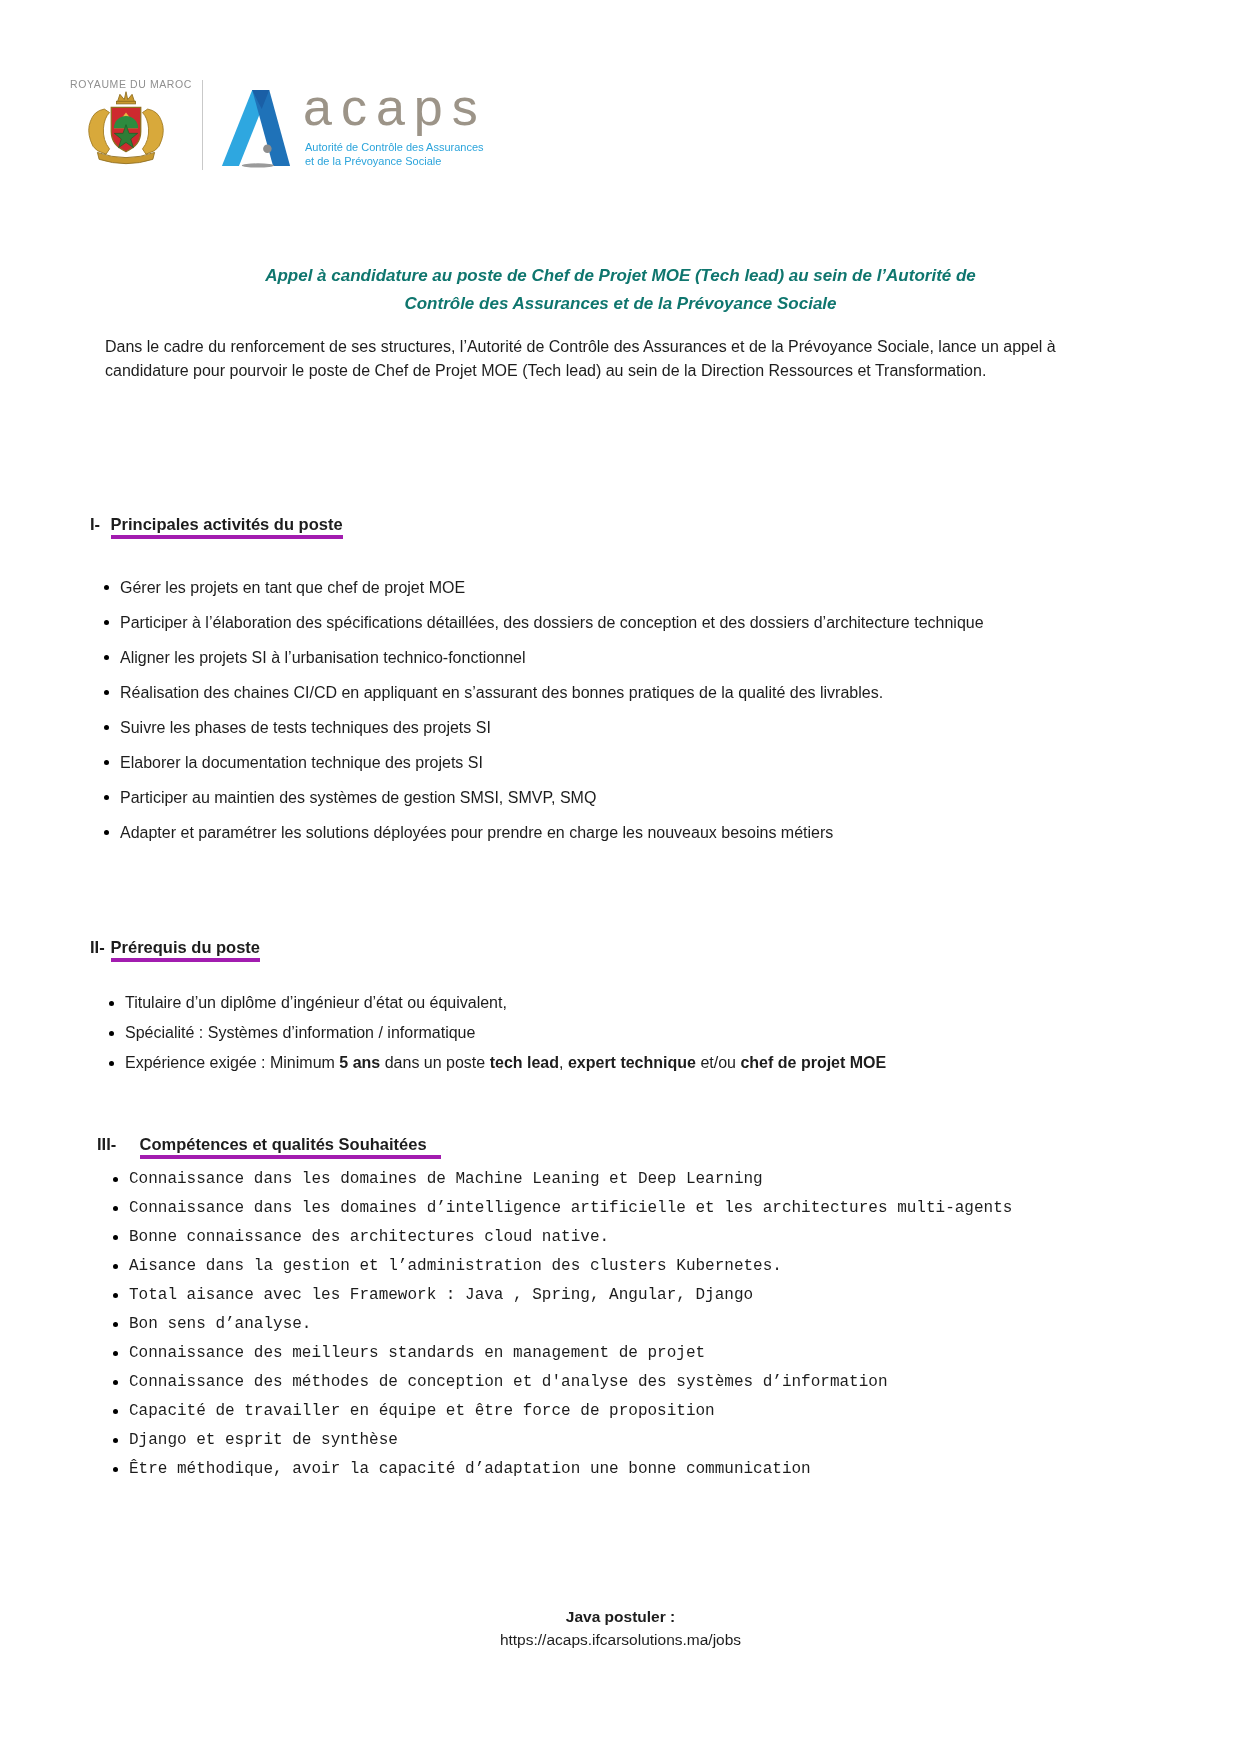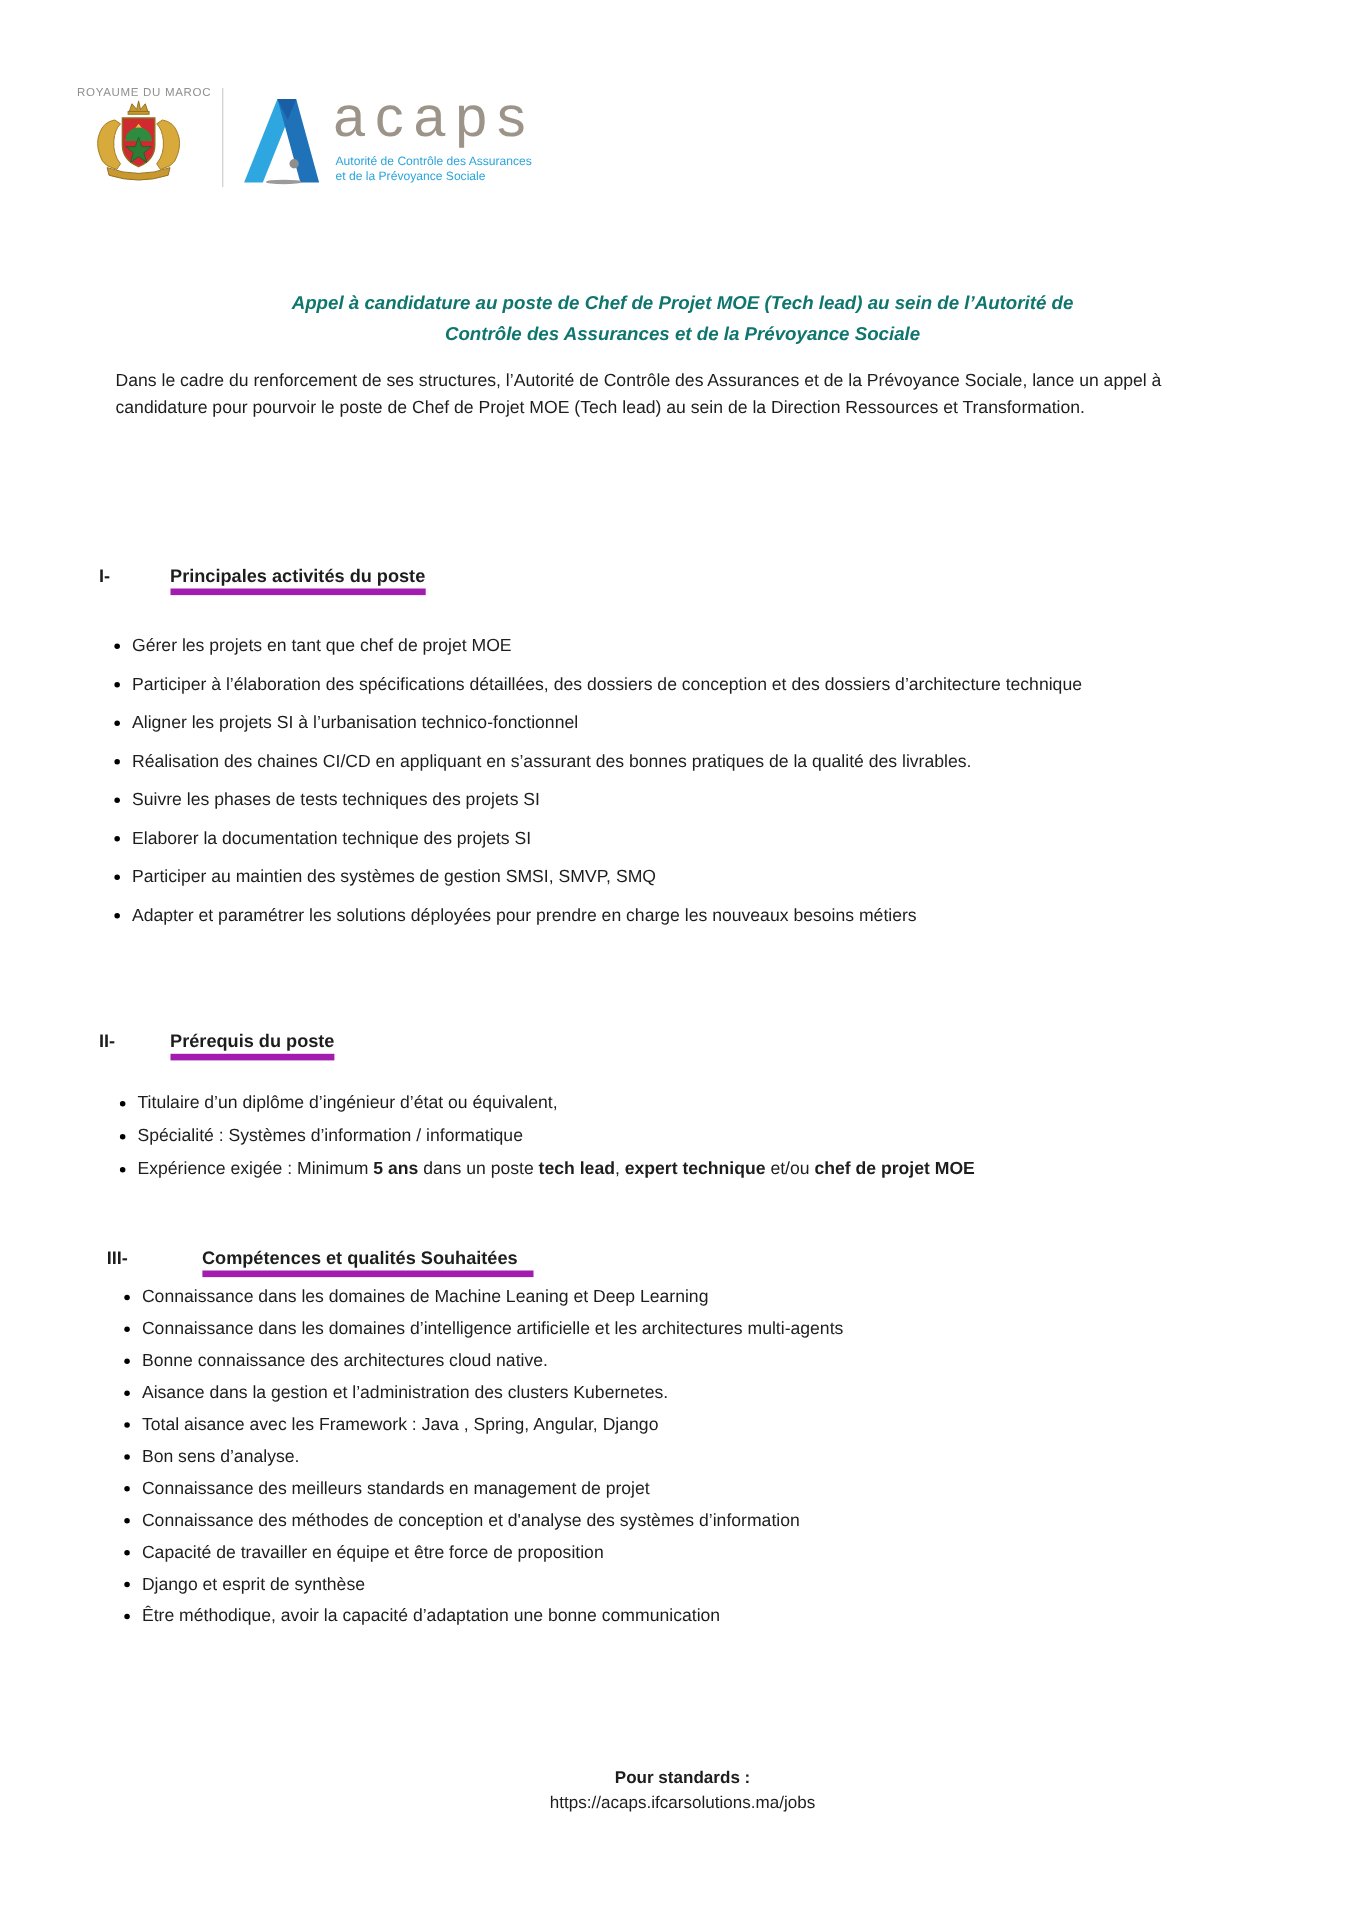--- a/index.html
+++ b/index.html
@@ -49,38 +49,38 @@
 
   
   .sec-h { position: absolute; font-size: 16.5px; font-weight: bold; white-space: nowrap; }
   .sec-h .sec-num { display: inline-block; }
   .h1 { top: 515px; left: 90px; }
   .h1 .sec-num { min-width: 16px; }
   .h2 { top: 938px; left: 90px; }
   .h2 .sec-num { min-width: 16px; }
   .h3 { top: 1108px; left: 97px; }
   .h3 .sec-num { min-width: 38px; margin-top: 27px; }
-  .sec-title { border-bottom: 6px solid #a21caf; padding-bottom: 2px; margin-left: 44px; }
+  .sec-title { border-bottom: 4px solid #a21caf; padding-bottom: 2px; }
   .h3 .sec-title { padding-right: 14px; }
 
   
   ul.blist { position: absolute; list-style: none; font-size: 16px; }
   ul.blist li { position: relative; padding-left: 17px; }
   ul.blist .dot {
     position: absolute; left: 1px; width: 5px; height: 5px;
     border-radius: 50%; background: #000;
   }
   .ls1 { top: 570px; left: 103px; width: 1034px; }
   .ls1 li { line-height: 35px; }
   .ls1 .dot { top: 15px; }
   .ls2 { top: 988px; left: 108px; width: 1030px; }
   .ls2 li { line-height: 30px; }
   .ls2 .dot { top: 13px; }
   .ls3 { top: 1165px; left: 112px; width: 1026px; }
-  .ls3 li { line-height: 29px; }
+  .ls3 li { line-height: 29px; font-family: Liberation Mono, monospace; }
   .ls3 .dot { top: 12px; }
   li.just { text-align: justify; text-align-last: left; }
 
   
   .apply { position: absolute; top: 1608px; left: 0; width: 100%; text-align: center; }
   .apply-label { font-size: 15.5px; font-weight: bold; }
   .apply-url { font-size: 15.5px; margin-top: 5px; }
 </style>
 </head>
 <body>
@@ -167,17 +167,17 @@
     <li><span class="dot"></span><span>Total aisance avec les Framework : Java , Spring, Angular, Django</span></li>
     <li><span class="dot"></span><span>Bon sens d’analyse.</span></li>
     <li><span class="dot"></span><span>Connaissance des meilleurs standards en management de projet</span></li>
     <li><span class="dot"></span><span>Connaissance des méthodes de conception et d'analyse des systèmes d’information</span></li>
     <li><span class="dot"></span><span>Capacité de travailler en équipe et être force de proposition</span></li>
     <li><span class="dot"></span><span>Django et esprit de synthèse</span></li>
     <li><span class="dot"></span><span>Être méthodique, avoir la capacité d’adaptation une bonne communication</span></li>
   </ul>
 
   <div class="apply">
-    <div class="apply-label">Pour standards :</div>
+    <div class="apply-label">Java postuler :</div>
     <div class="apply-url">https://acaps.ifcarsolutions.ma/jobs</div>
   </div>
 
 </div>
 
 </body></html>

